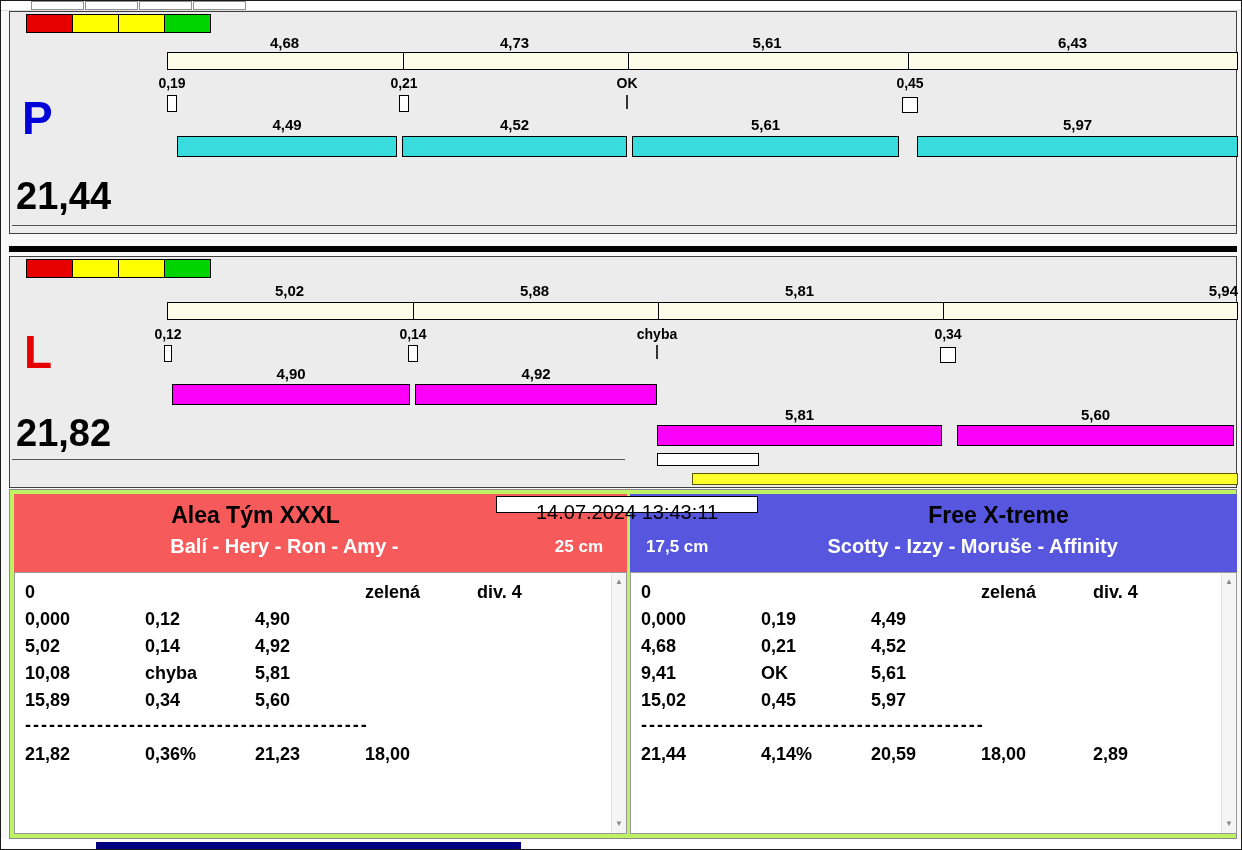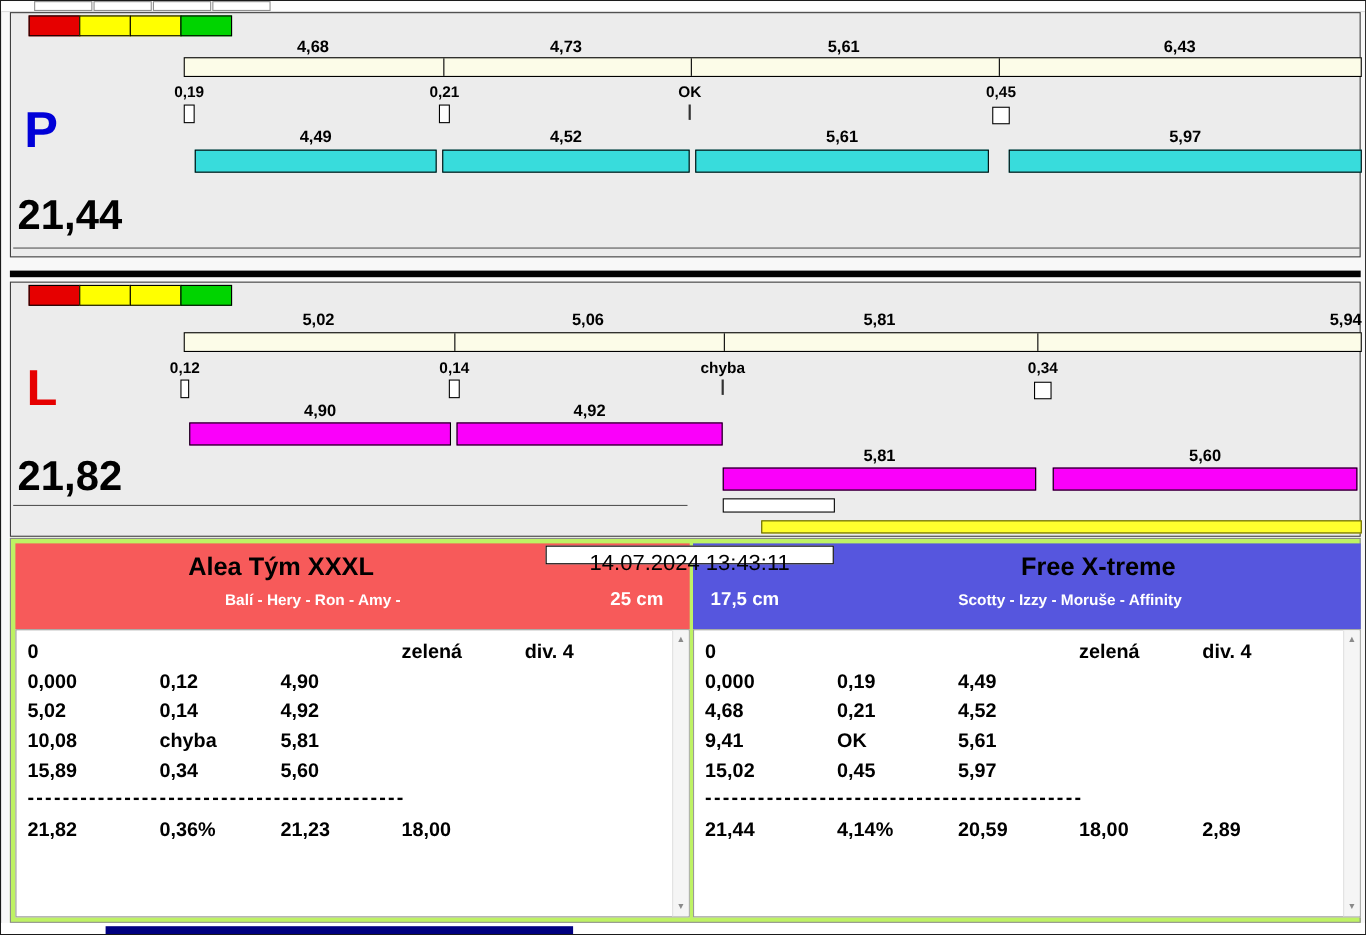--- a/index.html
+++ b/index.html
@@ -26,21 +26,21 @@
   .aux-bar { position:absolute; height:12px; border:1px solid #5a5a00; }
 
   .thick-sep { position:absolute; left:8px; top:245px; width:1228px; height:6px; background:#000; }
 
   .bottom { position:absolute; left:8px; top:488px; width:1228px; height:350px; background:#bef264; border:1px solid #8a8a8a; }
   .team-header { position:absolute; top:4px; height:78px; }
   .team-name { font-weight:bold; font-size:23px; color:#000; text-align:center; padding-top:8px; }
   .team-name.pad-right { padding-right:130px; }
   .team-name.pad-left { padding-left:130px; }
   .team-subrow { display:flex; align-items:center; margin-top:6px; }
-  .team-members { color:#fff; font-weight:bold; font-size:14px; flex:1; text-align:center; }
+  .team-members { color:#fff; font-weight:bold; font-size:20px; flex:1; text-align:center; }
   .team-height { color:#fff; font-weight:bold; font-size:17px; }
   .team-height.right { margin-right:24px; }
   .team-height.left { margin-left:16px; }
   .team-body { position:absolute; top:82px; height:262px; background:#ffffff; border:1px solid #999; padding-top:6px; }
   .trow { display:grid; grid-template-columns:120px 110px 110px 112px auto; padding-left:10px; }
   .tcell { font-weight:bold; font-size:18px; line-height:27px; white-space:pre; color:#000; }
   .tdivider { padding-left:10px; font-weight:bold; font-size:18px; line-height:22px; letter-spacing:2px; color:#000; white-space:nowrap; overflow:hidden; }
   .summary-block { margin-top:5px; }
   .scrollbar { position:absolute; right:0; top:0; bottom:0; width:15px; background:#f5f5f5; border-left:1px solid #e2e2e2; }
   .sb-arrow { position:absolute; left:0; width:14px; height:16px; color:#8a8a8a; font-size:8px; text-align:center; line-height:16px; cursor:pointer; }
@@ -112,21 +112,21 @@
     <div class="lights">
       <div class="light" style="background: rgb(230, 0, 0);"></div>
       <div class="light" style="background: rgb(255, 255, 0);"></div>
       <div class="light" style="background: rgb(255, 255, 0);"></div>
       <div class="light" style="background: rgb(0, 212, 0);"></div>
     </div>
 
     <div class="big-letter" style="left: 14px; top: 72px; color: rgb(230, 0, 0);">L</div>
 
     <span class="sector-label" style="left:157px;width:245px;top:25px;">5,02</span>
-    <span class="sector-label" style="left:402px;width:245px;top:25px;">5,06</span>
+    <span class="sector-label" style="left:402px;width:245px;top:25px;">5,88</span>
     <span class="sector-label" style="left:647px;width:285px;top:25px;">5,81</span>
     <span class="sector-label" style="left:932px;width:296px;top:25px;text-align:right;">5,94</span>
 
     <div class="sector-bar" style="top: 45px; background: rgb(252, 252, 232);">
       <div class="sector-div" style="left:245px;"></div>
       <div class="sector-div" style="left:490px;"></div>
       <div class="sector-div" style="left:775px;"></div>
     </div>
 
     <span class="tick-label" style="left:158px;top:69px;">0,12</span>

